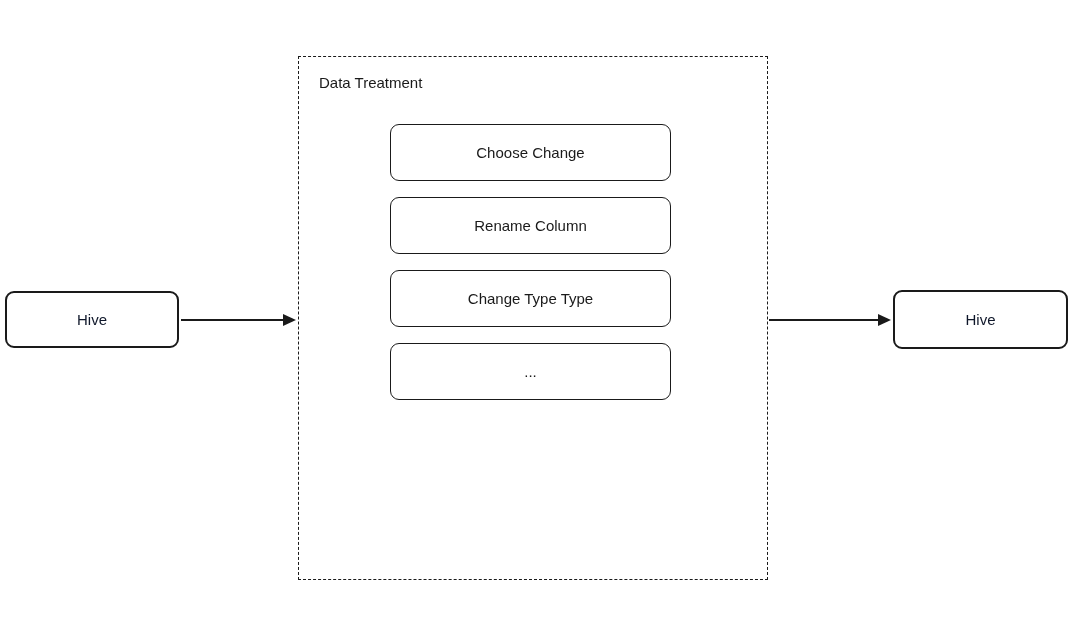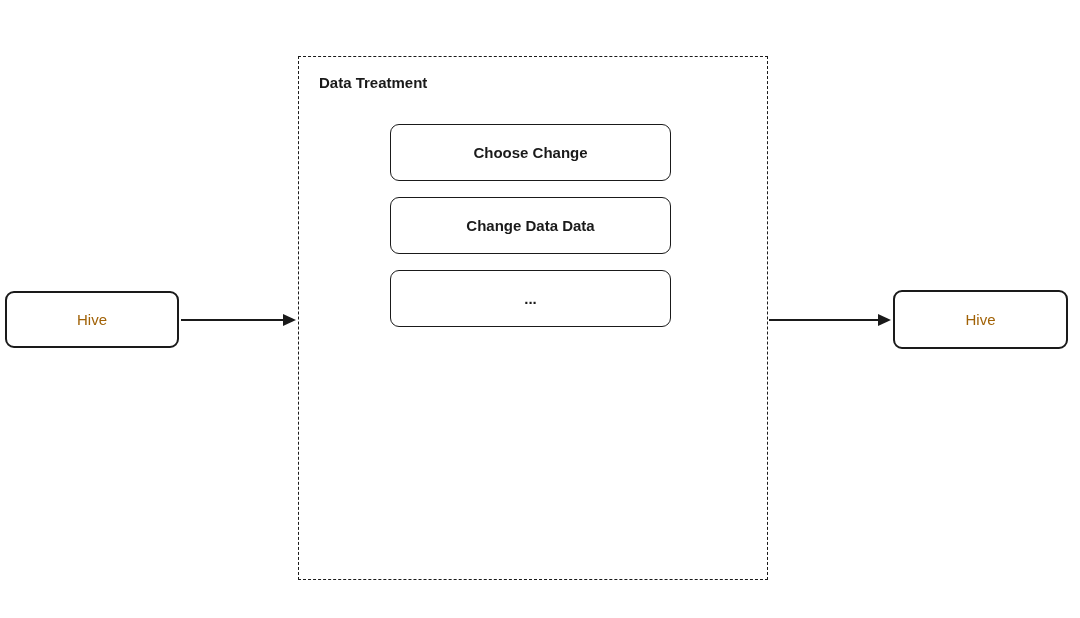--- a/index.html
+++ b/index.html
@@ -18,21 +18,21 @@
   .node {
     position: absolute;
     box-sizing: border-box;
     border: 2px solid #1a1a1a;
     border-radius: 9px;
     background: #ffffff;
     display: flex;
     align-items: center;
     justify-content: center;
     font-size: 15px;
-    color: #a16207;
+    color: #0f172a;
   }
   .node-left {
     left: 5px;
     top: 291px;
     width: 174px;
     height: 57px;
   }
   .node-right {
     left: 893px;
     top: 290px;
@@ -41,21 +41,20 @@
   }
   .container-box {
     position: absolute;
     left: 298px;
     top: 56px;
     width: 470px;
     height: 524px;
     box-sizing: border-box;
     border: 1.5px dashed #1a1a1a;
     background: #ffffff;
-    font-weight: bold;
   }
   .container-title {
     position: absolute;
     left: 20px;
     top: 17px;
     font-size: 15px;
     color: #1a1a1a;
     white-space: nowrap;
   }
   .steps {
@@ -110,21 +109,24 @@
   <div class="arrow-head arrow1-head"></div>
 
   <div class="container-box">
     <div class="container-title">Data Treatment</div>
 
     <div class="steps">
       <div class="step">
         <span>Choose Change</span>
       </div>
       <div class="step">
-        <span>Change Data Data</span>
+        <span>Rename Column</span>
+      </div>
+      <div class="step">
+        <span>Change Type Type</span>
       </div>
       <div class="step">
         <span>...</span>
       </div>
     </div>
   </div>
 
   <div class="arrow-line arrow2-line"></div>
   <div class="arrow-head arrow2-head"></div>
 

